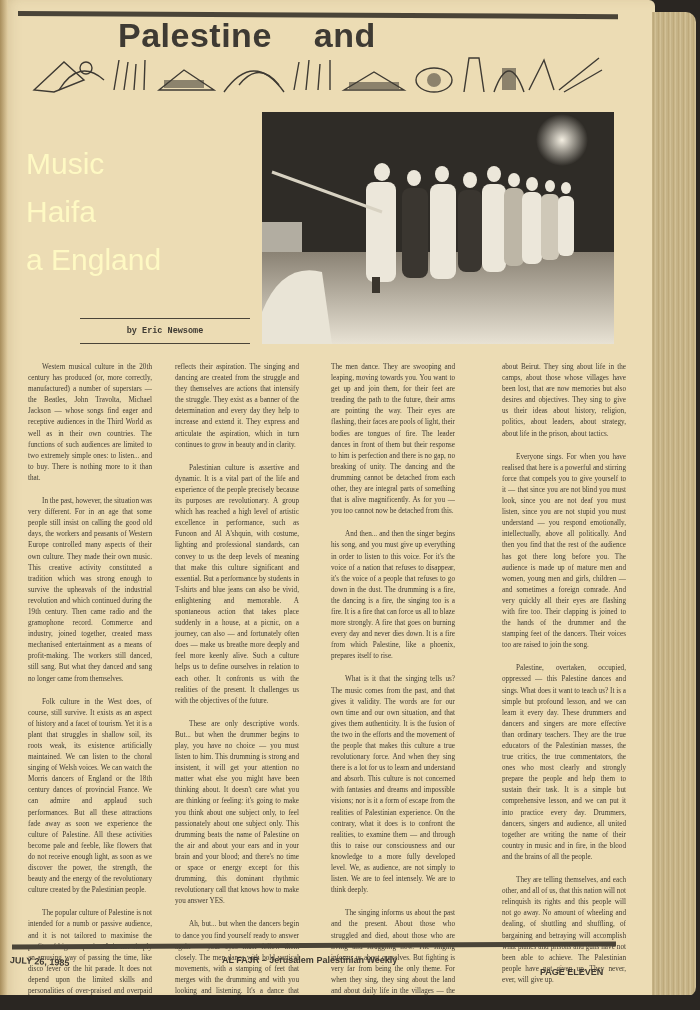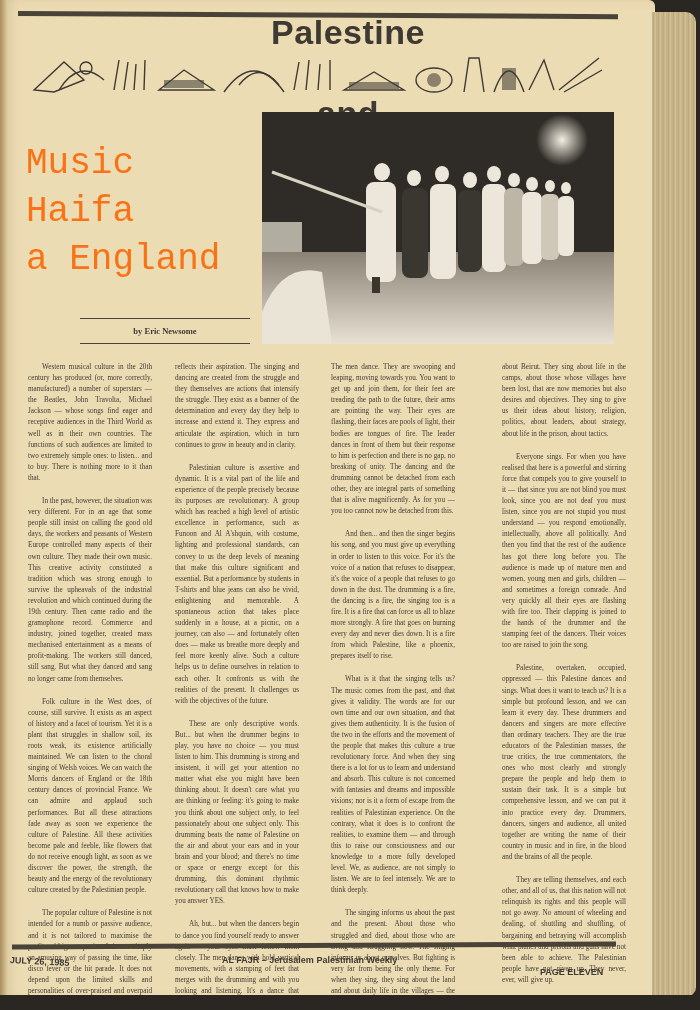--- a/index.html
+++ b/index.html
@@ -24,36 +24,36 @@
     background:linear-gradient(90deg,#a88e5c,#e2cfa3);
   }
   .top-rule {
     position:absolute; left:18px; top:11px; width:600px; height:5px;
     background:#4a4438; transform:rotate(0.3deg); transform-origin:left;
   }
   .masthead {
     position:absolute; left:118px; top:13px; width:460px; height:44px;
     font-family:"Liberation Sans", sans-serif; font-weight:bold;
     font-size:34px; color:#3e3a33; letter-spacing:0.5px;
-    display:flex; gap:42px; align-items:center;flex-direction:column;
+    display:flex; gap:42px; align-items:center;
   }
   .masthead span { display:block; }
   .banner {
     position:absolute; left:24px; top:50px; width:580px; height:46px;
   }
   .headline {
     position:absolute; left:26px; top:140px; width:220px;
-    font-family:Liberation Mono, monospace; color:#f97316; font-size:36px; line-height:48px;
+    font-family:Liberation Sans, sans-serif; color:#fef9c3; font-size:30px; line-height:48px;
     font-weight:normal;
   }
   .headline div { white-space:nowrap; }
   .byline-box {
     position:absolute; left:80px; top:318px; width:170px; height:24px;
     border-top:1.5px solid #4a4438; border-bottom:1.5px solid #4a4438;
-    font-family:Liberation Serif, serif; font-size:8.5px; font-weight:bold;
+    font-family:Liberation Mono, monospace; font-size:8.5px; font-weight:bold;
     color:#3e3a33; display:flex; align-items:center; justify-content:center;
   }
   .photo {
     position:absolute; left:262px; top:112px; width:352px; height:232px;
     overflow:hidden; background:#2e2b26;
   }
   .col {
     position:absolute; top:350px; width:148px;
     font-size:7.2px; line-height:11.1px; color:#3f3a31;
     text-align:justify; hyphens:auto;

